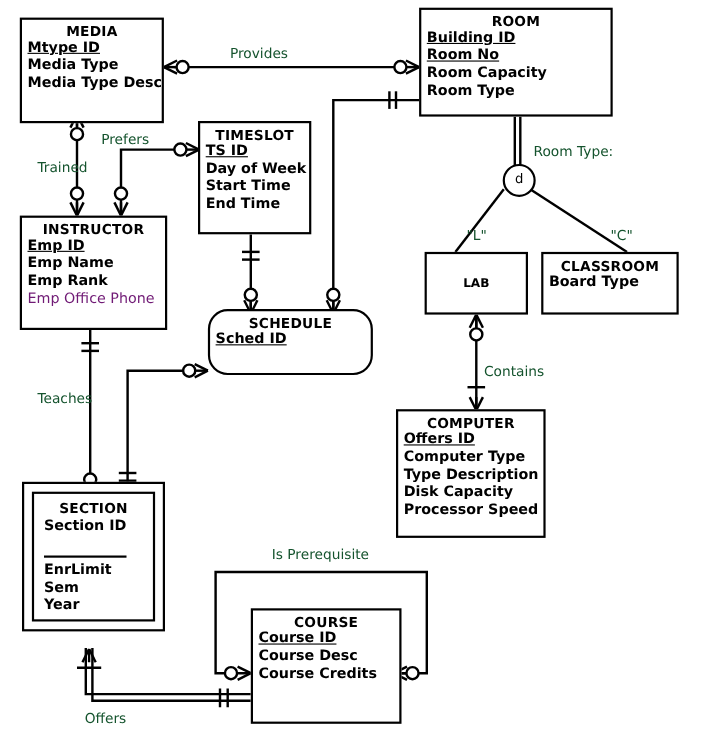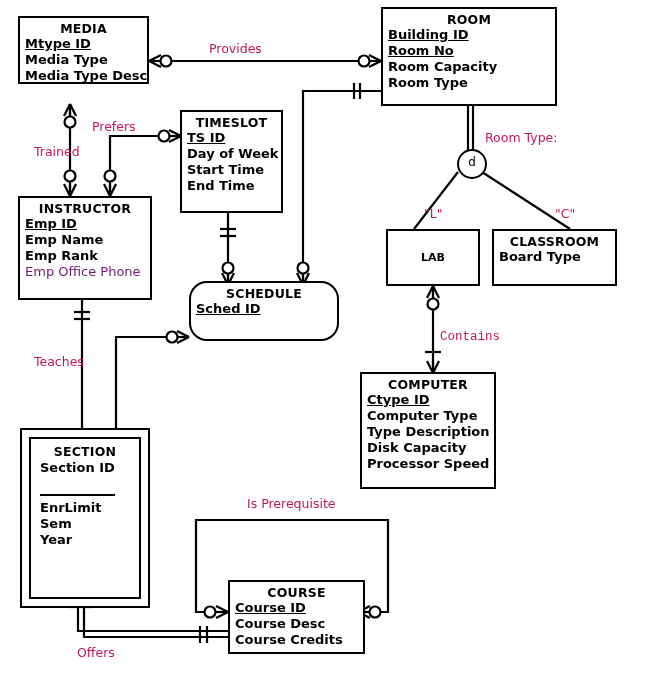--- a/index.html
+++ b/index.html
@@ -71,21 +71,21 @@
     border-bottom: 2px double #000000;
     padding-bottom: 18px;
   }
   .attr.optional {
     font-weight: normal;
     color: #701a75;
   }
   .rel-label {
     position: absolute;
     font-size: 12.5px;
-    color: #be185d;
+    color: #14532d;
     font-weight: normal;
     white-space: nowrap;
     z-index: 6;
     background: transparent;
   }
   .spec-circle {
     position: absolute;
     width: 26px;
     height: 26px;
     border: 2px solid #000000;
@@ -252,21 +252,21 @@
         <line x1="70" y1="607" x2="92" y2="607"></line>
       </g>
       <g>
         <line x1="200" y1="626" x2="200" y2="643"></line>
         <line x1="207" y1="626" x2="207" y2="643"></line>
       </g>
 
     </g>
   </svg>
 
-  <div class="entity" style="left:18px; top:16px; width:131px; height:68px;">
+  <div class="entity" style="left:18px; top:16px; width:131px; height:96px;">
     <div class="ent-title">MEDIA</div>
     <div class="attr-list">
       <div class="attr key">Mtype ID</div>
       <div class="attr">Media Type</div>
       <div class="attr">Media Type Desc</div>
     </div>
   </div>
 
   <div class="entity" style="left:381px; top:7px; width:176px; height:99px;">
     <div class="ent-title">ROOM</div>
@@ -312,65 +312,65 @@
   <div class="entity" style="left:492px; top:229px; width:125px; height:57px;">
     <div class="ent-title">CLASSROOM</div>
     <div class="attr-list">
       <div class="attr">Board Type</div>
     </div>
   </div>
 
   <div class="entity" style="left:360px; top:372px; width:136px; height:117px;">
     <div class="ent-title">COMPUTER</div>
     <div class="attr-list">
-      <div class="attr key">Ctype ID</div>
+      <div class="attr key">Offers ID</div>
       <div class="attr">Computer Type</div>
       <div class="attr">Type Description</div>
       <div class="attr">Disk Capacity</div>
       <div class="attr">Processor Speed</div>
     </div>
   </div>
 
-  <div class="entity weak" style="left:20px; top:428px; width:130px; height:180px;">
+  <div class="entity weak" style="left:20px; top:438px; width:130px; height:136px;">
     <div class="weak-inner">
       <div class="ent-title">SECTION</div>
       <div class="attr-list">
         <div style="line-height:16px;">
           <span class="attr partial-key">Section ID</span>
         </div>
         <div style="height:4px;"></div>
         <div class="attr">EnrLimit</div>
         <div class="attr">Sem</div>
         <div class="attr">Year</div>
       </div>
     </div>
   </div>
 
-  <div class="entity" style="left:228px; top:580px; width:137px; height:74px;">
+  <div class="entity" style="left:228px; top:553px; width:137px; height:105px;">
     <div class="ent-title">COURSE</div>
     <div class="attr-list">
       <div class="attr key">Course ID</div>
       <div class="attr">Course Desc</div>
       <div class="attr">Course Credits</div>
     </div>
   </div>
 
   <div class="spec-circle" style="left:457px; top:149px;">
     <span>d</span>
   </div>
 
   <div class="rel-label" style="left:209px; top:41px;">Provides</div>
 
   <div class="rel-label" style="left:5px; top:144px;margin-left:29px;">Trained</div>
 
   <div class="rel-label" style="left:92px; top:119px;">Prefers</div>
 
   <div class="rel-label" style="left:34px; top:354px;text-align:center;">Teaches</div>
 
-  <div class="rel-label" style="left:440px; top:330px;font-family:Liberation Mono, monospace;">Contains</div>
+  <div class="rel-label" style="left:440px; top:330px;">Contains</div>
 
   <div class="rel-label" style="left:247px; top:496px;">Is Prerequisite</div>
 
   <div class="rel-label" style="left:77px; top:645px;">Offers</div>
 
   <div class="rel-label" style="left:485px; top:130px;">Room Type:</div>
 
   <div class="rel-label" style="left:424px; top:206px;">"L"</div>
 
   <div class="rel-label" style="left:555px; top:206px;">"C"</div>

